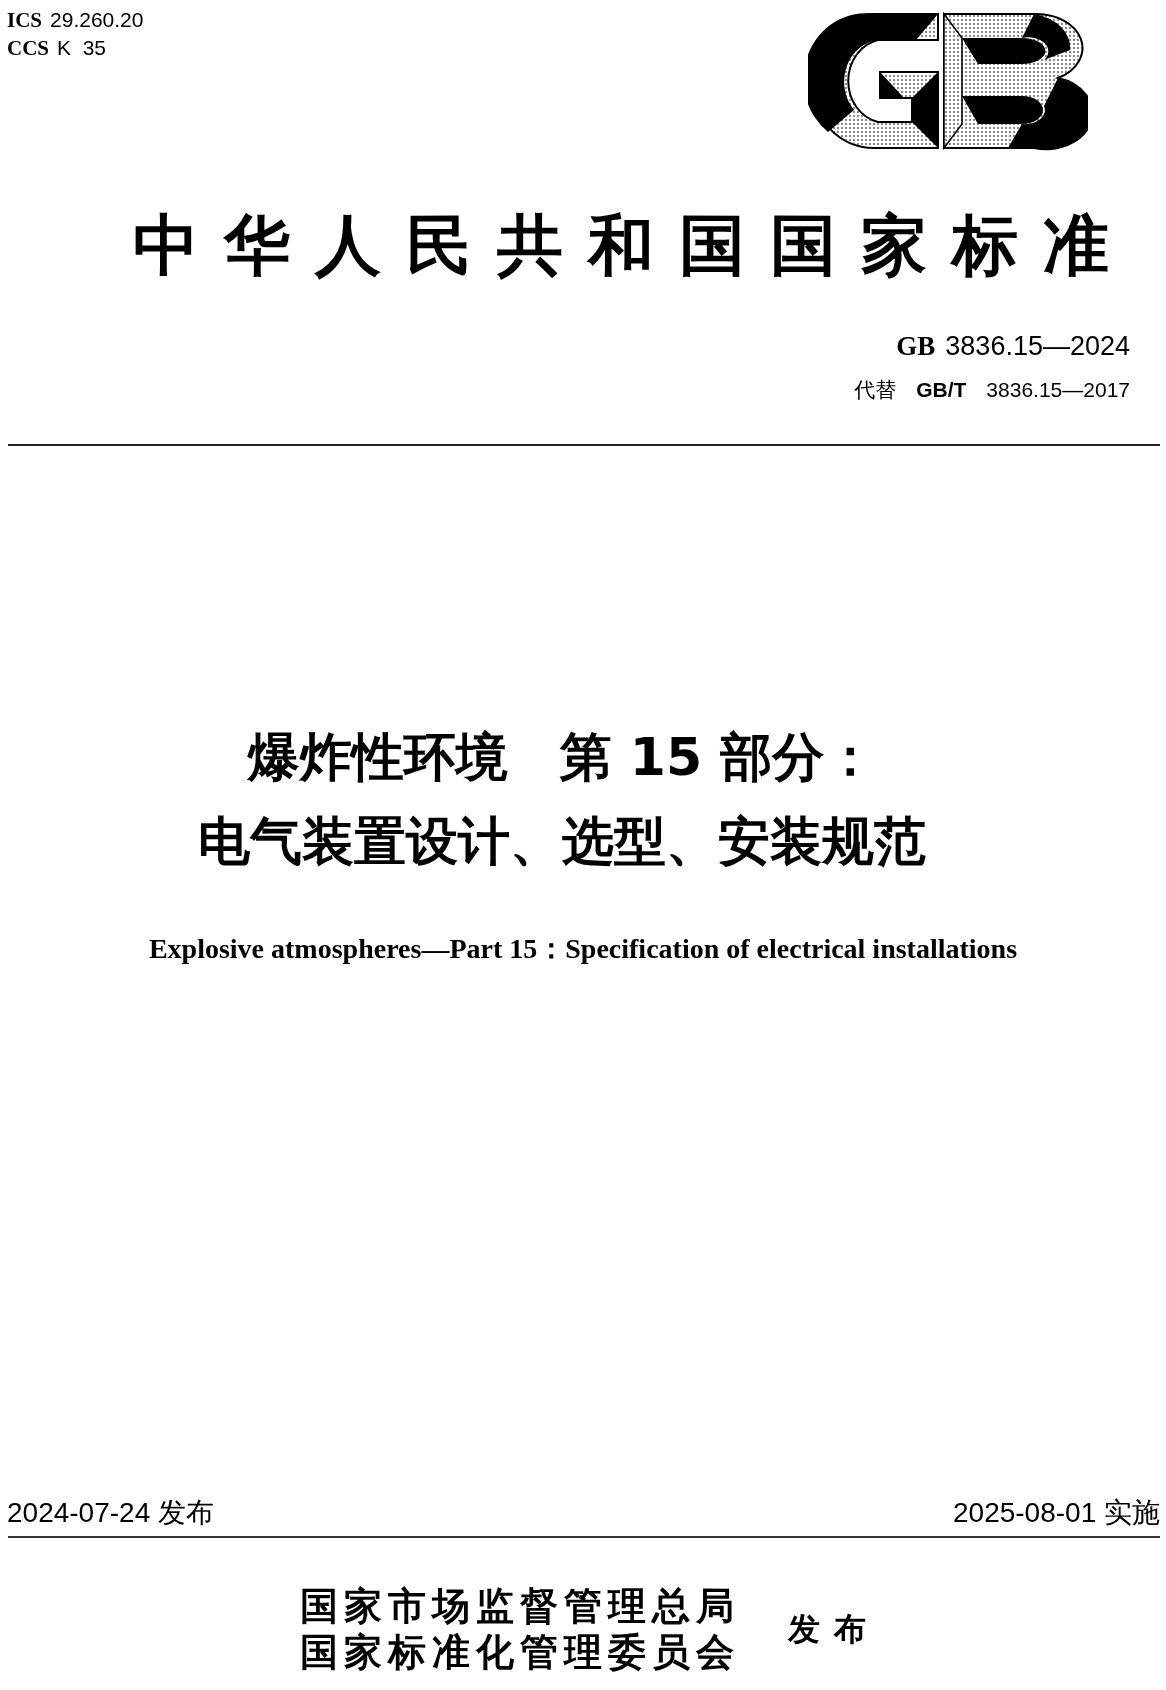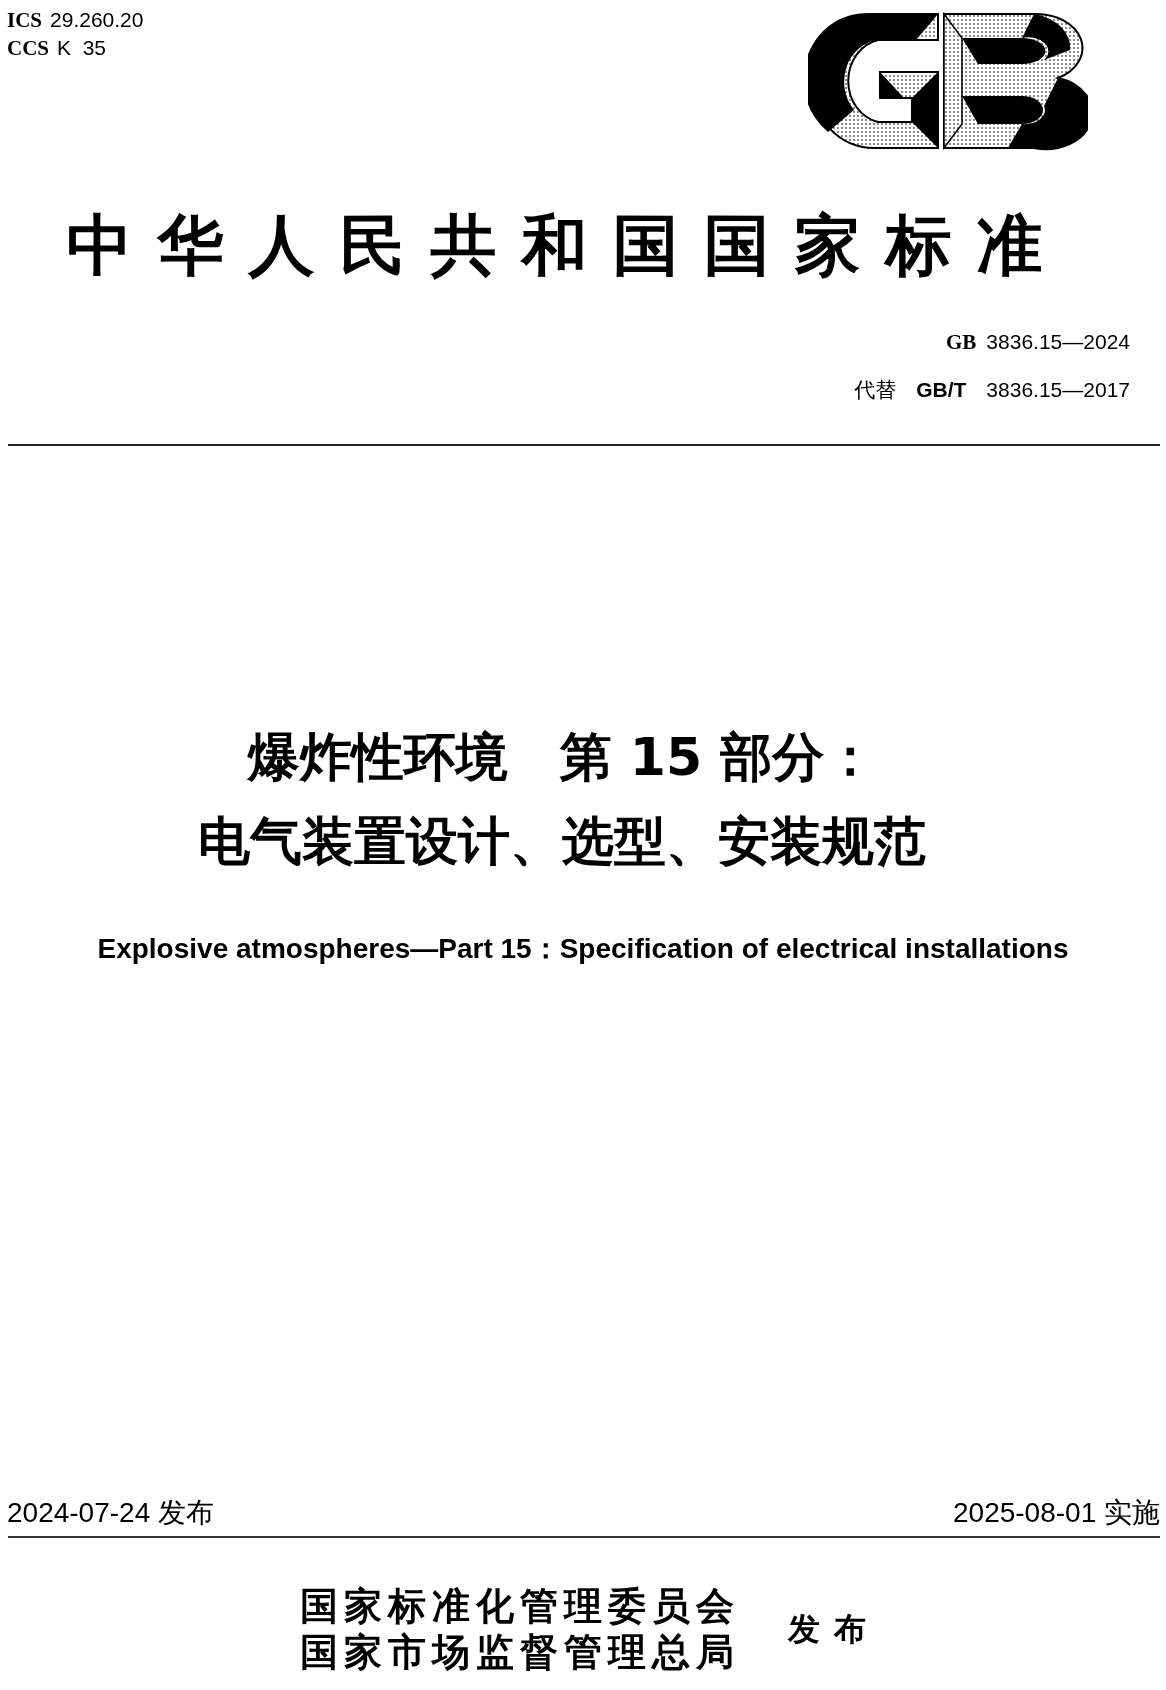--- a/index.html
+++ b/index.html
@@ -6,39 +6,39 @@
   body {
     width: 1166px; height: 1690px; position: relative; overflow: hidden;
     font-family: "DejaVu Sans", sans-serif; color: #000;
   }
   .abs { position: absolute; }
   .codes { left: 7px; top: 6px; font-size: 21px; line-height: 27px; }
   .codes .lbl { font-family: Liberation Serif, serif; font-weight: bold; }
   .codes .val { font-family: "Liberation Sans", sans-serif; margin-left: 8px; }
   .logo { left: 808px; top: 10px; width: 280px; height: 142px; }
   .nat-title {
-    left: 0; top: 205px; width: 1134px; text-align: center;
+    left: 0; top: 205px; width: 1134px; text-align: right;
     font-family: "DejaVu Serif", serif; font-weight: bold;
     font-size: 66px; letter-spacing: 25px; line-height: 80px; white-space: nowrap;
   }
-  .std-no { right: 36px; top: 330px; font-size: 21px; text-align: right; white-space: nowrap; }
+  .std-no { right: 36px; top: 330px; font-size: 27px; text-align: right; white-space: nowrap; }
   .std-no .gb { font-family: "Liberation Serif", serif; font-weight: bold; margin-right: 10px; }
   .std-no .num { font-family: "Liberation Sans", sans-serif; }
   .replaces { right: 36px; top: 376px; font-size: 21px; text-align: right; white-space: nowrap; }
   .replaces .pre { font-family: "DejaVu Sans", sans-serif; }
   .replaces .gbt { font-family: Liberation Sans, sans-serif; font-weight: bold; margin: 0 20px; }
   .replaces .num { font-family: "Liberation Sans", sans-serif; }
   .rule-top { left: 8px; top: 444px; width: 1152px; height: 2px; background: #222; }
   .cn-title {
     left: 0; top: 715px; width: 1124px; text-align: center;
     font-family: "DejaVu Sans", sans-serif; font-weight: bold; font-size: 52px; line-height: 84px;
   }
   .en-title {
     left: 0; top: 925px; width: 1166px; text-align: center;
-    font-family: Liberation Sans, sans-serif; font-weight: bold; font-size: 28px; line-height: 47px;
+    font-family: Liberation Serif, serif; font-weight: bold; font-size: 28px; line-height: 47px;
   }
   .date-left { left: 7px; top: 1494px; font-size: 28px; white-space: nowrap; font-family: "Liberation Sans", sans-serif; }
   .date-right { right: 6px; top: 1494px; font-size: 28px; white-space: nowrap; font-family: "Liberation Sans", sans-serif; }
   .rule-bottom { left: 8px; top: 1536px; width: 1152px; height: 2px; background: #333; }
   .publishers {
     left: 300px; top: 1583px;
     font-family: "DejaVu Serif", serif; font-weight: bold;
     font-size: 38px; line-height: 46px; letter-spacing: 6px; white-space: nowrap;
   }
   .publish-label {
@@ -102,16 +102,16 @@
 <div class="abs en-title">
   <div>Explosive atmospheres—Part 15：Specification of electrical installations</div>
 </div>
 
 <div class="abs date-left">2024-07-24 发布</div>
 <div class="abs date-right">2025-08-01 实施</div>
 
 <div class="abs rule-bottom"></div>
 
 <div class="abs publishers">
+  <div>国家市场监督管理总局</div>
   <div>国家标准化管理委员会</div>
-  <div>国家市场监督管理总局</div>
 </div>
 <div class="abs publish-label">发布</div>
 
 </body></html>

